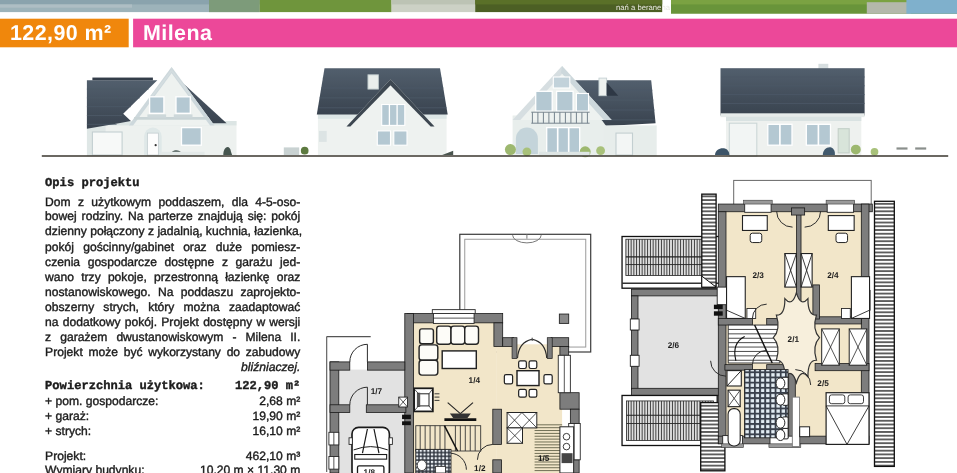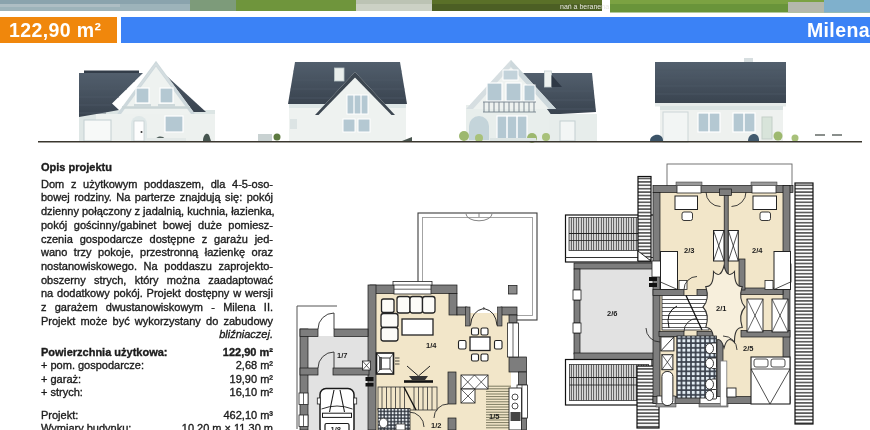--- a/index.html
+++ b/index.html
@@ -2,31 +2,31 @@
 <html><head>
 <meta charset="utf-8">
 <style>
   html,body{margin:0;padding:0;}
   body{width:870px;height:430px;overflow:hidden;background:#fff;
        font-family:"Liberation Sans",sans-serif;}
   #page{position:relative;width:870px;height:430px;overflow:hidden;background:#fff;}
   .abs{position:absolute;}
   #bar-orange{left:0;top:17px;width:117px;height:26px;background:#f0870c;color:#fff;
      font-weight:bold;font-size:19.5px;letter-spacing:0.4px;line-height:26px;padding-left:9px;box-sizing:border-box;}
-  #bar-blue{left:121px;top:17px;width:749px;height:26px;background:#3b82f6;color:#fff;
-     font-weight:bold;font-size:19.5px;letter-spacing:0.4px;line-height:26px;padding-left:9px;box-sizing:border-box;text-align:right;}
+  #bar-blue{left:121px;top:17px;width:749px;height:26px;background:#ec4899;color:#fff;
+     font-weight:bold;font-size:19.5px;letter-spacing:0.4px;line-height:26px;padding-left:9px;box-sizing:border-box;}
   #opis{left:41px;top:161px;width:232px;color:#1c1c1c;font-size:11px;line-height:13.7px;
         -webkit-text-stroke:0.35px #1c1c1c;}
-  #opis h4{margin:0 0 3px 0;font-size:11px;font-weight:bold;}
+  #opis h4{margin:0 0 3px 0;font-size:11px;font-weight:bold;font-family:Liberation Mono, monospace;}
   #opis .j{text-align:justify;text-align-last:justify;white-space:nowrap;}
   #opis .l{text-align:right;font-style:italic;}
   #tbl{left:41px;top:346px;width:232px;color:#1c1c1c;font-size:11px;line-height:13.3px;
        -webkit-text-stroke:0.35px #1c1c1c;}
   .row{display:flex;justify-content:space-between;}
-  .row.b{font-weight:bold;}
+  .row.b{font-weight:bold;font-family:Liberation Mono, monospace;}
   .gap{height:10px;}
 </style>
 </head>
 <body>
 <div id="page">
 
   <svg class="abs" style="left:0;top:0" width="870" height="13" viewBox="0 0 870 13">
     <rect x="0" y="0" width="236" height="11" fill="#9db3ba"></rect>
     <rect x="0" y="0" width="236" height="4" fill="#8aa3ad"></rect>
     <rect x="0" y="4" width="120" height="3" fill="#aebec4"></rect>
@@ -43,21 +43,21 @@
     <rect x="824" y="0" width="46" height="12.5" fill="#7fb0cc"></rect>
   </svg>
   <div class="abs" id="bar-orange">122,90 m²</div>
   <div class="abs" id="bar-blue">Milena</div>
 
   <div class="abs" id="opis">
     <h4>Opis projektu</h4>
     <div class="j">Dom z użytkowym poddaszem, dla 4-5-oso-</div>
     <div class="j">bowej rodziny. Na parterze znajdują się: pokój</div>
     <div class="j">dzienny połączony z jadalnią, kuchnia, łazienka,</div>
-    <div class="j">pokój gościnny/gabinet bowej duże pomiesz-</div>
+    <div class="j">pokój gościnny/gabinet oraz duże pomiesz-</div>
     <div class="j">czenia gospodarcze dostępne z garażu jed-</div>
     <div class="j">wano trzy pokoje, przestronną łazienkę oraz</div>
     <div class="j">nostanowiskowego. Na poddaszu zaprojekto-</div>
     <div class="j">obszerny strych, który można zaadaptować</div>
     <div class="j">na dodatkowy pokój. Projekt dostępny w wersji</div>
     <div class="j">z garażem dwustanowiskowym - Milena II.</div>
     <div class="j">Projekt może być wykorzystany do zabudowy</div>
     <div class="l">bliźniaczej.</div>
   </div>
 

